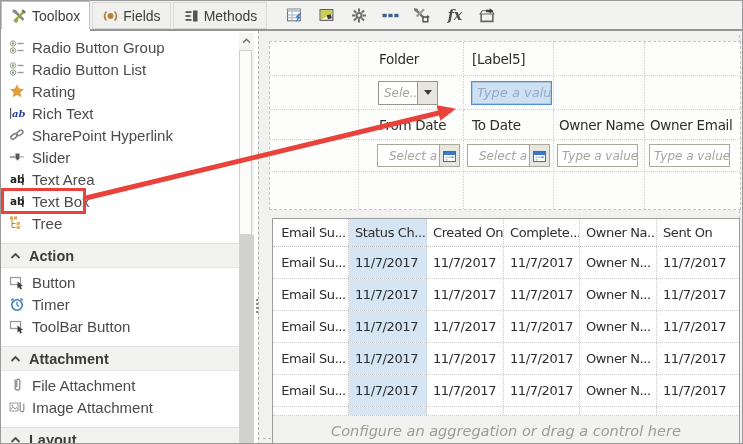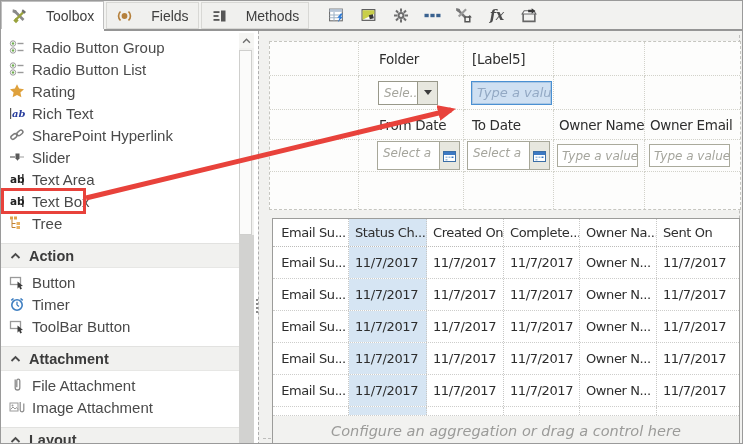--- a/index.html
+++ b/index.html
@@ -1,20 +1,20 @@
 <!DOCTYPE html>
 <html><head>
 <meta charset="utf-8">
 <style>
   html,body{margin:0;padding:0;background:#fff;}
   .app{width:743px;height:444px;border:1px solid #9a9a9a;box-sizing:border-box;position:relative;overflow:hidden;
        font-family:"Liberation Sans",sans-serif;background:#fff;}
   
   .topbar{height:28px;background:#f2f2f0;border-bottom:2px solid #959595;display:flex;align-items:stretch;box-sizing:content-box;position:relative;}
-  .tab{display:flex;align-items:center;gap:18px;padding:0 9px;font-size:14px;color:#3e3e3e;cursor:default;}
+  .tab{display:flex;align-items:center;gap:4px;padding:0 9px;font-size:14px;color:#3e3e3e;cursor:default;}
   .tab .icon{width:17px;height:16px;}
   .tab.active{background:#fff;border:1px solid #c0c0c0;border-bottom:none;box-shadow:0 2px 0 #fff;position:relative;z-index:3;}
   .tab.inactive{background:#f0f0ee;border:1px solid #d8d8d5;margin:1px 0 0 2px;}
   .tbstrip{display:flex;align-items:center;gap:9px;margin-left:16px;}
   .tbico{width:23px;height:22px;display:flex;align-items:center;justify-content:center;}
   .fx-glyph{font-family:"DejaVu Serif",serif;font-style:italic;font-weight:bold;font-size:14px;color:#4c4c4c;}
   
   .body{display:flex;height:414px;}
   .sidebar{width:257px;background:#fff;position:relative;flex:none;overflow:hidden;}
   .tlist{padding-top:5px;width:238px;}
@@ -43,21 +43,21 @@
   .fc{border-right:1px dotted #d2d2ca;border-bottom:1px dotted #d2d2ca;display:flex;align-items:center;overflow:hidden;box-sizing:border-box;}
   .fc.last-col{border-right:none;} .fc.last-row{border-bottom:none;}
   .flabel{font-size:13.5px;letter-spacing:-0.3px;color:#2e2e2e;white-space:nowrap;}
   .pl20{padding-left:20px;} .pl8{padding-left:8px;} .pl5{padding-left:5px;}
   .dropdown{margin-left:19px;width:60px;height:24px;border:1px solid #98988a;background:#fff;display:flex;box-sizing:border-box;}
   .dropdown .ph{flex:1;font-style:italic;font-size:12px;color:#a5a59d;padding:4px 0 0 5px;overflow:hidden;white-space:nowrap;}
   .dd-btn{width:19px;background:#e7e7df;border-left:1px solid #98988a;display:flex;align-items:center;justify-content:center;}
   .sel-box{margin-left:7px;width:81px;height:24px;background:#cfe0f2;border:1px solid #4a90d2;box-shadow:inset 0 0 0 1px #aac7e4;
            box-sizing:border-box;display:flex;align-items:center;}
   .sel-box .ph{font-style:italic;font-size:13px;color:#93a9c4;padding-left:5px;white-space:nowrap;overflow:hidden;}
-  .dp{height:29px;border:1px solid #a8a89a;background:#fff;display:flex;box-sizing:border-box;width:83px;}
+  .dp{height:23px;border:1px solid #a8a89a;background:#fff;display:flex;box-sizing:border-box;width:83px;padding-left:6px;}
   .dp .ph{flex:1;font-style:italic;font-size:12px;color:#a5a59d;padding:4px 0 0 5px;overflow:hidden;white-space:nowrap;}
   .dp-btn{width:19px;background:#e7e7df;border-left:1px solid #a8a89a;display:flex;align-items:center;justify-content:center;}
   .ml18{margin-left:18px;} .ml3{margin-left:3px;} .ml4{margin-left:4px;}
   .tinput{height:23px;width:81px;border:1px solid #aaaa9c;background:#fff;box-sizing:border-box;display:flex;align-items:center;}
   .tinput .ph{font-style:italic;font-size:12px;color:#a5a59d;padding-left:4px;white-space:nowrap;overflow:hidden;}
   
   .lv{position:absolute;left:13px;top:187px;width:466px;border:1px solid #9c9c9a;background:#fff;box-sizing:content-box;}
   .lrow{display:flex;}
   .lrow > span{display:block;box-sizing:border-box;padding-left:6px;white-space:nowrap;overflow:hidden;
                font-size:13px;letter-spacing:-0.4px;color:#2d2d2d;border-right:1px dotted #c8c8c6;}

